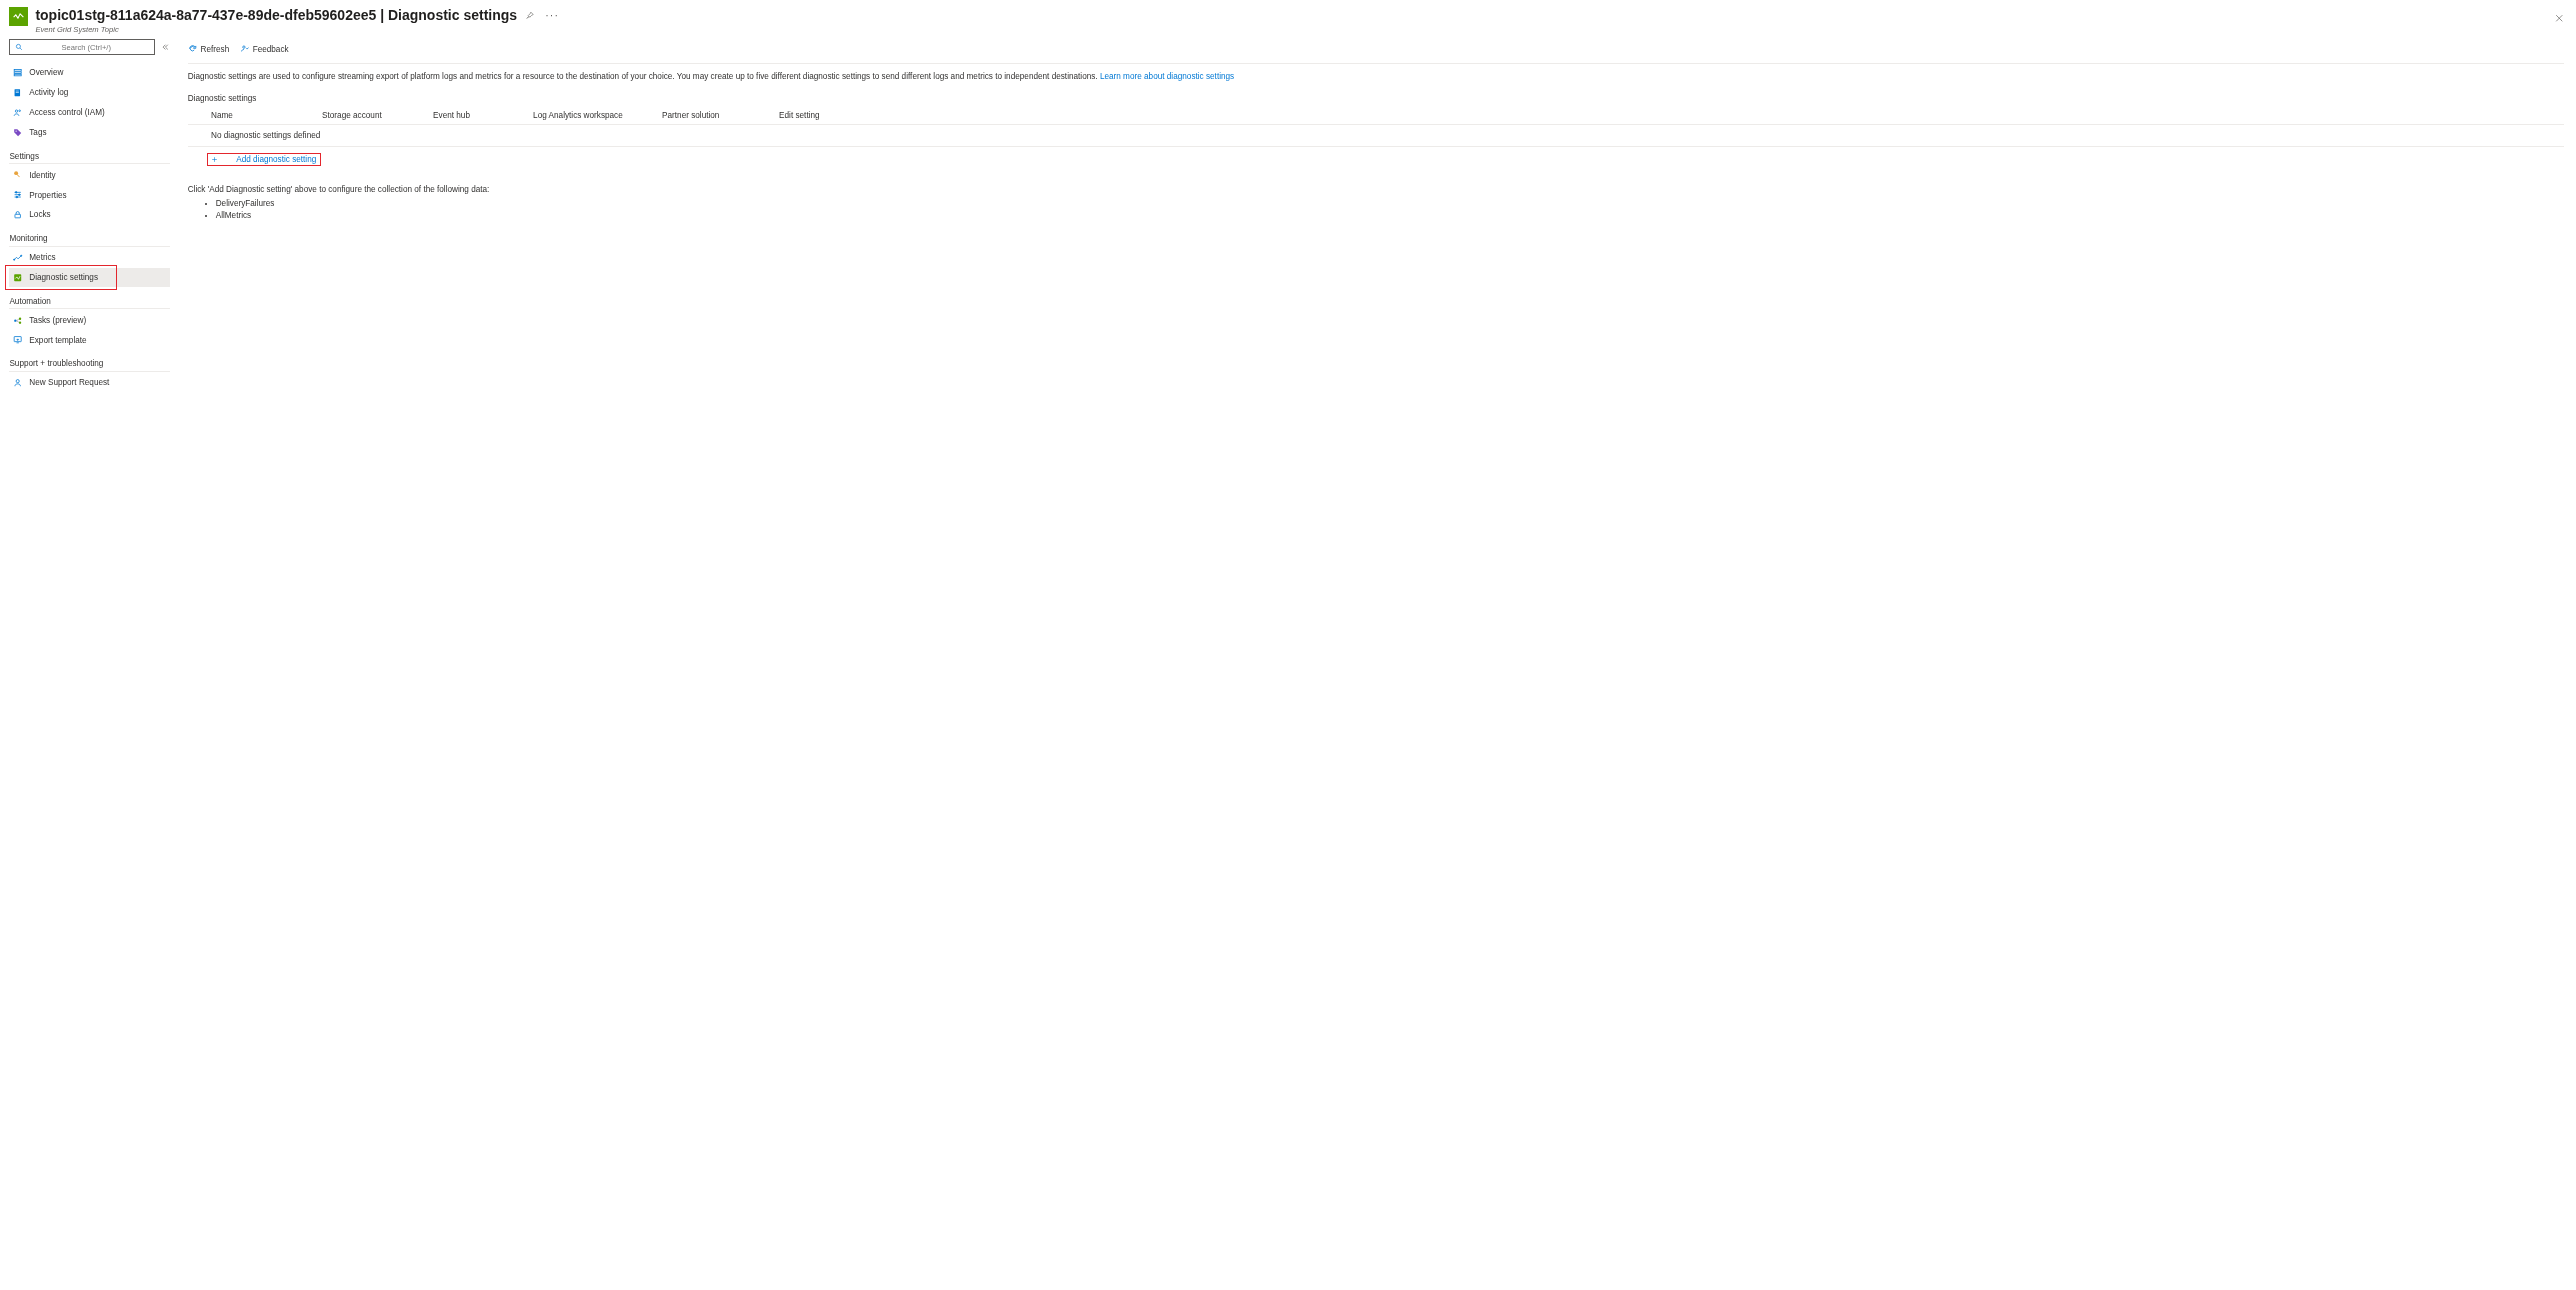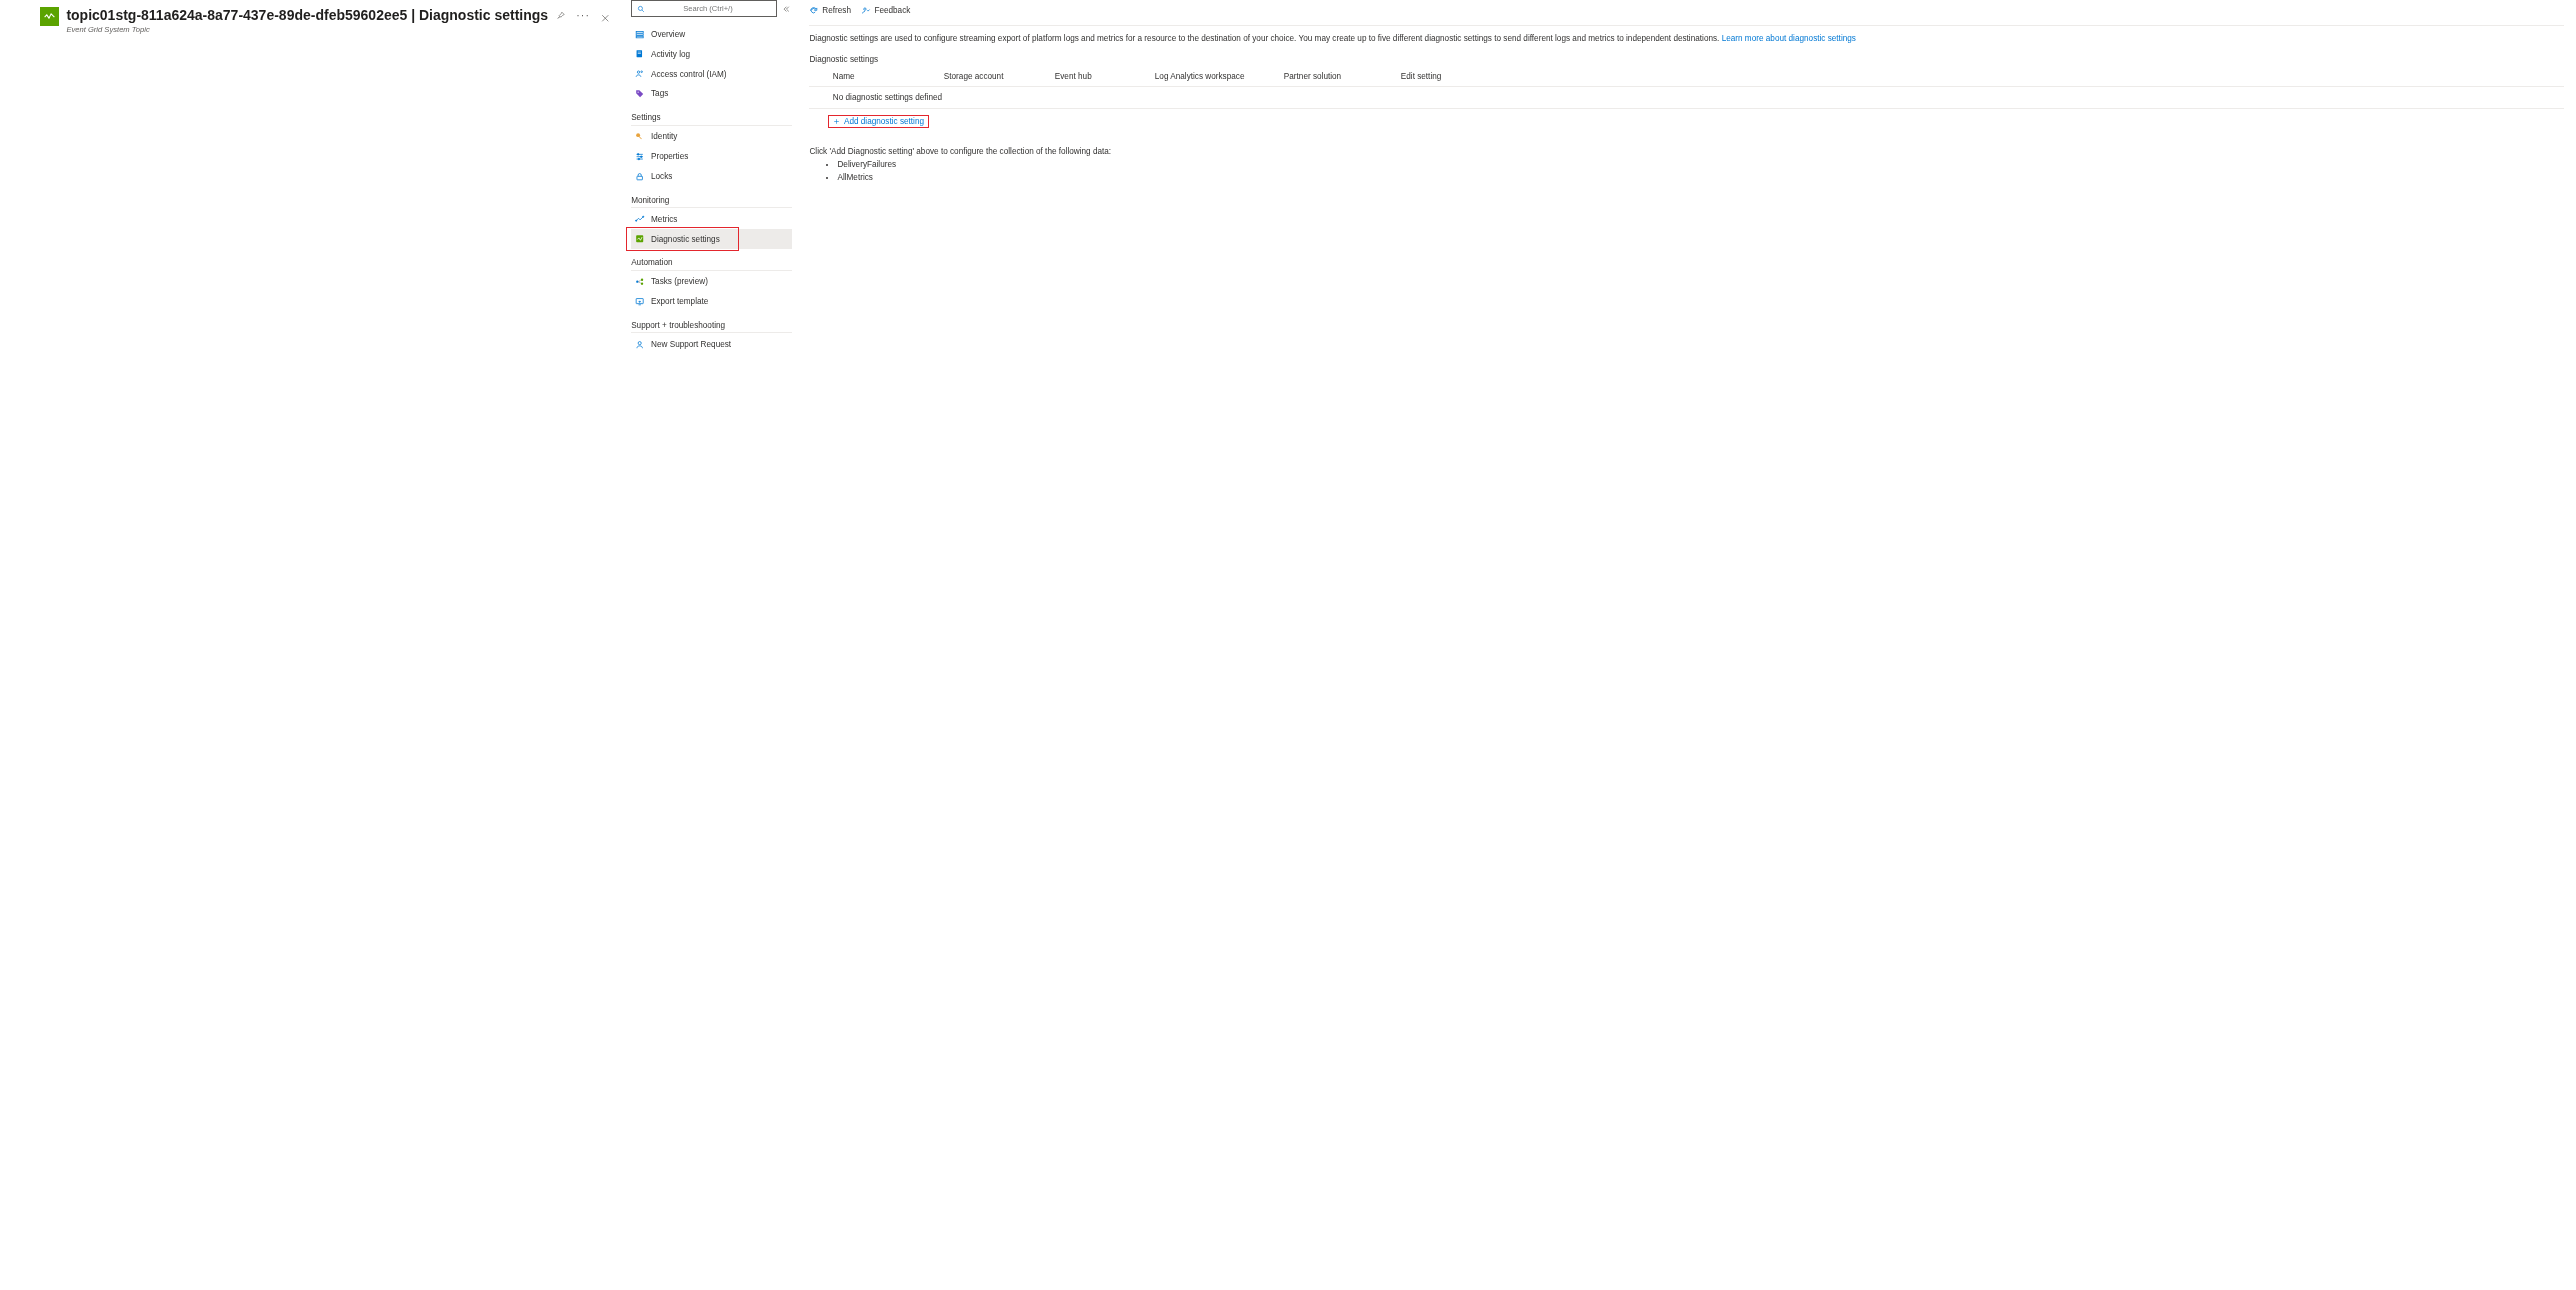--- a/index.html
+++ b/index.html
@@ -1,17 +1,17 @@
 <!DOCTYPE html>
 <html style="font-size:9.4px"><head>
 <meta charset="utf-8">
 <style>
 * { box-sizing: border-box; margin: 0; padding: 0; }
 body { font-family: "Segoe UI", Arial, sans-serif; font-size: 8.2px; color: #323130; background: #fff; }
-.page { display: flex; flex-direction: row; height: 100vh; padding-left: 31px; }
+.page { display: flex; flex-direction: column; height: 100vh; }
 .header { display: flex; align-items: flex-start; padding: 7px 9.4px 4.7px 9.4px; }
 .header-icon { width: 19px; height: 19px; background: #5BA300; display: flex; align-items: center; justify-content: center; margin-right: 7px; flex-shrink: 0; }
 .header-icon svg { width: 13px; height: 13px; }
 .header-title-group { flex: 1; }
 .header-title { font-size: 14px; font-weight: 600; color: #201F1E; display: flex; align-items: center; gap: 5.9px; }
 .header-subtitle { font-size: 7.6px; color: #605E5C; margin-top: 1.2px; font-style: italic; }
 .header-actions { display: flex; align-items: center; gap: 8.2px; margin-left: 4.7px; margin-top: 3.5px; }
 .icon-btn { background: none; border: none; cursor: pointer; color: #605E5C; padding: 2.3px; display: flex; align-items: center; }
 .content { display: flex; flex: 1; overflow: hidden; }
 .sidebar { width: 176px; padding: 0 5.9px 0 9.4px; overflow-y: auto; }
@@ -38,21 +38,21 @@
 .table-header > div { padding-right: 11.7px; }
 .col-name-indent { width: 23.4px; }
 .col-name { flex: 0 0 111px; }
 .col-storage { flex: 0 0 111px; }
 .col-eventhub { flex: 0 0 100px; }
 .col-log { flex: 0 0 129px; }
 .col-partner { flex: 0 0 117px; }
 .col-edit { flex: 0 0 70px; }
 .table-empty { padding: 5.9px 0 5.9px 23.4px; font-size: 8.2px; border-bottom: 0.6px solid #EDEBE9; }
 .add-row { padding: 5.9px 0 5.9px 19px; display: inline-block; }
-.add-link { display: inline-flex; align-items: center; gap: 4px; color: #0078D4; font-size: 8.2px; cursor: pointer; padding: 1.2px 3.5px; }
+.add-link { display: inline-flex; align-items: center; gap: 18px; color: #0078D4; font-size: 8.2px; cursor: pointer; padding: 1.2px 3.5px; }
 .help-text { font-size: 8.2px; margin-top: 13px; margin-bottom: 3.5px; }
 .bullets { padding-left: 28px; font-size: 8.2px; }
 .bullets li { line-height: 1.5; }
 .sidebar-wrap { position: relative; }
 </style>
 </head>
 <body>
 
 <div class="page">
   <div class="header">

